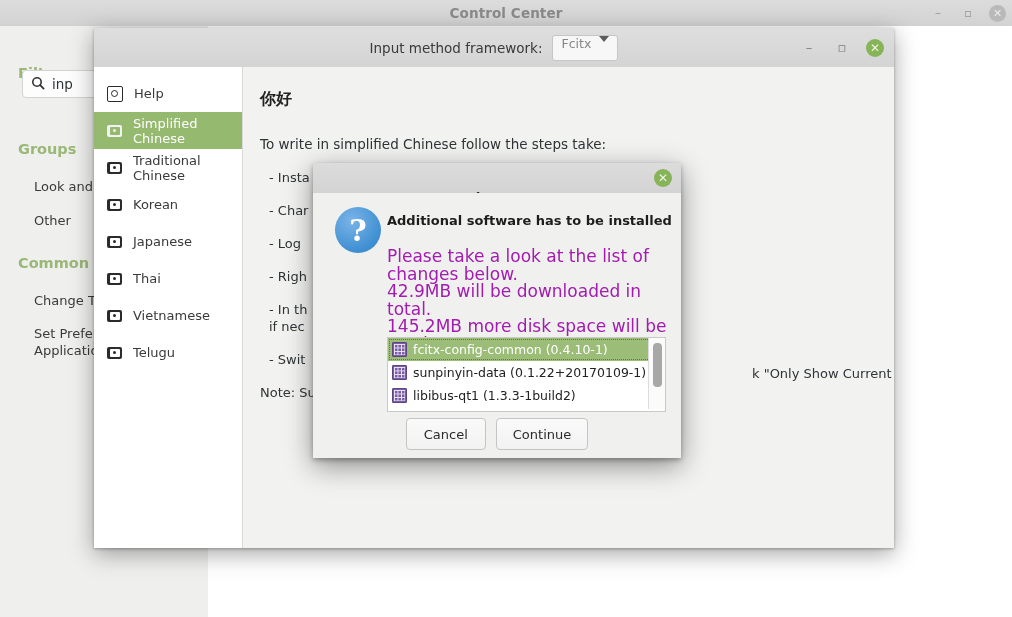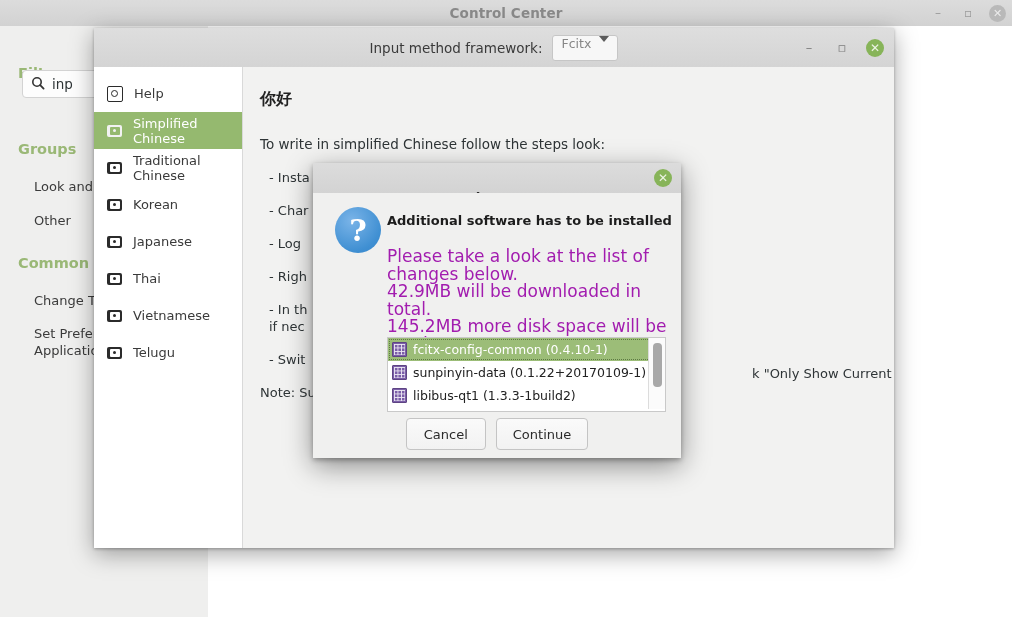--- a/index.html
+++ b/index.html
@@ -262,21 +262,21 @@
         <span class="lang-label">Vietnamese</span>
       </div>
       <div class="lang-row">
         <span class="kbd-ico"></span>
         <span class="lang-label">Telugu</span>
       </div>
     </div>
 
     <div class="im-content clip">
       <div class="cn-head">你好</div>
-      <div class="steps-intro">To write in simplified Chinese follow the steps look:</div>
+      <div class="steps-intro">To write in simplified Chinese follow the steps take:</div>
 
       <div class="step">- Insta</div>
       <div class="step">- Char</div>
       <div class="step">- Log </div>
       <div class="step">- Righ</div>
       <div class="step" style="margin-bottom:2px;">- In th</div>
       <div class="step">if nec</div>
       <div class="step">- Swit</div>
       <div class="note">Note: Su</div>
 

